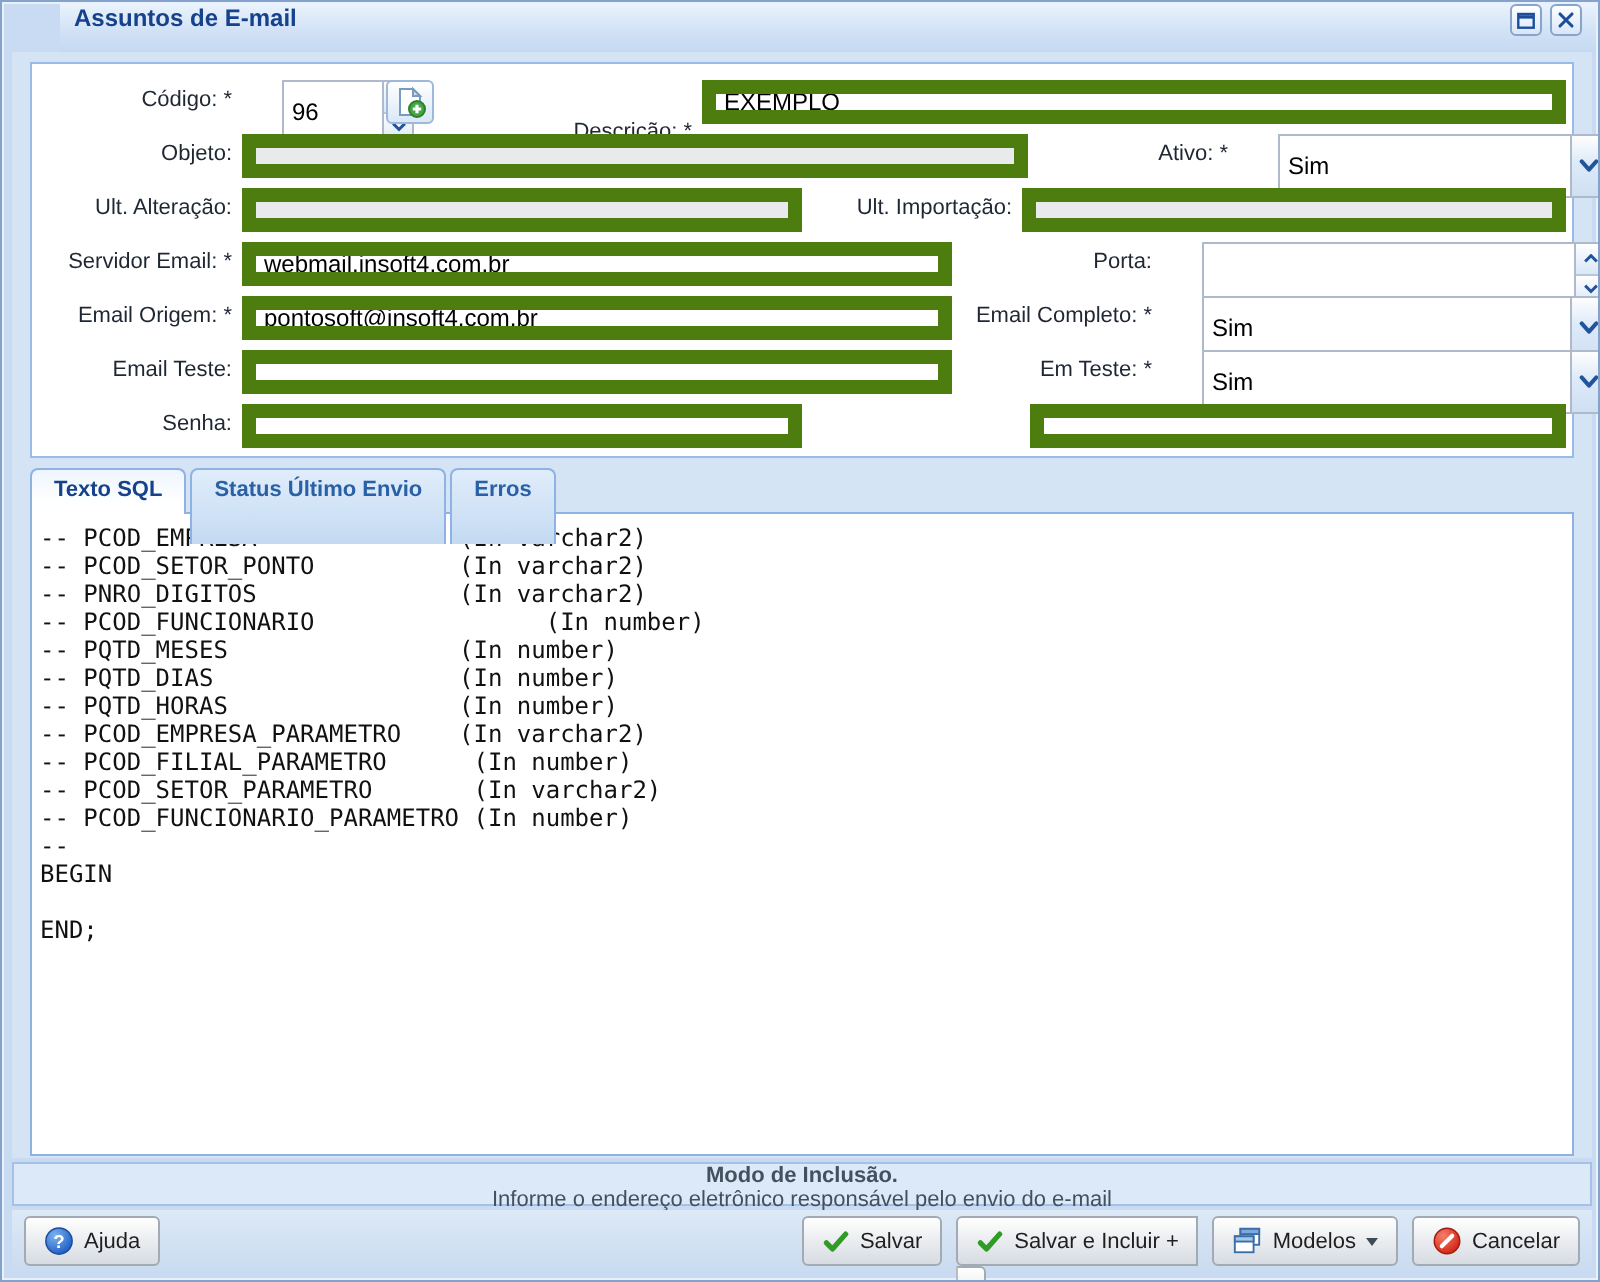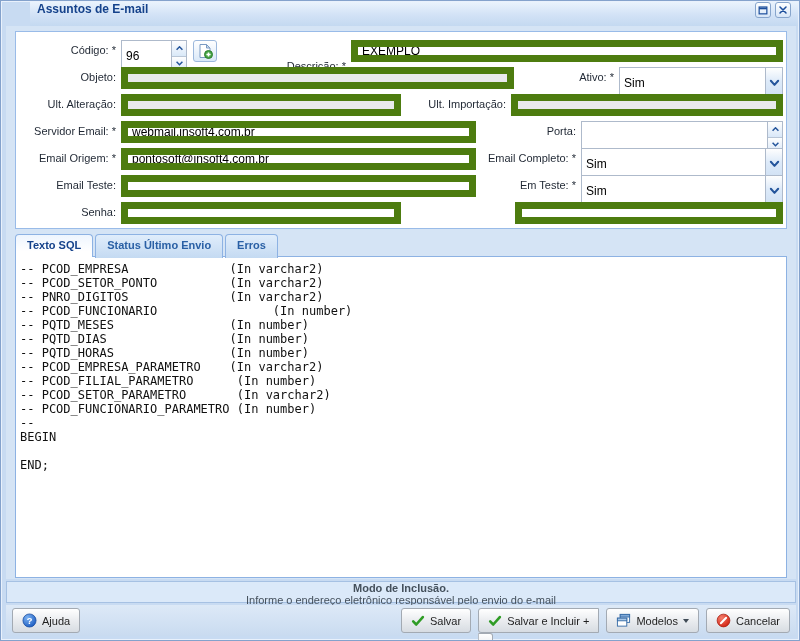--- a/index.html
+++ b/index.html
@@ -16,32 +16,32 @@
   .title{flex:1;font-size:12px;font-weight:bold;color:#15428b;}
   .winbtn{width:16px;height:16px;margin-left:4px;border:1px solid #87a5cc;border-radius:3px;
     background:linear-gradient(#feffff,#d8e6f7);display:flex;align-items:center;justify-content:center;cursor:pointer;}
   
   .body-area{position:absolute;left:5px;top:25px;width:790px;height:553px;background:#d5e4f5;}
   .form-panel{position:absolute;left:14px;top:30px;width:772px;height:198px;background:#fff;border:1px solid #99bbe8;}
   .flabel{position:absolute;height:22px;line-height:21px;font-size:11px;color:#1f2733;text-align:right;}
   .tfield{position:absolute;height:22px;border:7px solid #4d7c0f;padding:0 4px;
     font:12px "Liberation Sans",sans-serif;color:#000;background:#fff;outline:none;}
   .tfield:disabled{background:#e9eaec;}
-  .wrapfield{position:absolute;height:32px;display:flex;border:1px solid #aebacb;background:#fff;}
+  .wrapfield{position:absolute;height:32px;display:flex;border:1px solid #aebacb;background:#fff;margin-left:20px;}
   .wrapfield input{flex:1;min-width:0;border:0;outline:0;padding:0 4px;font:12px "Liberation Sans",sans-serif;color:#000;background:transparent;}
   .trigger{width:17px;border-left:1px solid #aebacb;background:linear-gradient(#fefefe,#ddeaf9 45%,#cfe0f3);
     display:flex;align-items:center;justify-content:center;cursor:pointer;}
   .spin{width:15px;border-left:1px solid #aebacb;display:flex;flex-direction:column;}
   .spin .sp{flex:1;display:flex;align-items:center;justify-content:center;background:linear-gradient(#fefefe,#d9e8f8);cursor:pointer;}
   .spin .sp + .sp{border-top:1px solid #b9c6d6;}
   .addbtn{position:absolute;width:24px;height:22px;border:1px solid #9cb8dc;border-radius:3px;
     background:linear-gradient(#ffffff,#d9e8f8);display:flex;align-items:center;justify-content:center;cursor:pointer;padding:0;}
   
   .tabstrip{position:absolute;left:14px;top:233px;height:23px;display:flex;gap:2px;z-index:3;}
-  .tab{height:24px;padding:0 11px;border:1px solid #8db2e3;border-bottom:none;border-radius:4px 4px 0 0;
+  .tab{height:38px;padding:0 11px;border:1px solid #8db2e3;border-bottom:none;border-radius:4px 4px 0 0;
     background:linear-gradient(#e0edfb,#c4daf2);font-weight:bold;font-size:11px;line-height:21px;color:#2a60a5;cursor:pointer;}
   .tab.active{height:23px;background:linear-gradient(#eef5fe,#ffffff 75%);color:#15428b;}
   .sqlarea{position:absolute;left:14px;top:255px;width:772px;height:322px;background:#fff;border:1px solid #8db2e3;z-index:1;}
   .sqlarea pre{margin:0;padding:5px 4px;font-family:"DejaVu Sans Mono","Liberation Mono",monospace;
     font-size:12px;line-height:14px;color:#111;white-space:pre;}
   
   .statusbar{position:absolute;left:5px;top:580px;width:790px;height:22px;border:1px solid #a6c1e3;background:#dbe9f9;
     display:flex;align-items:center;justify-content:space-between;padding:0 8px;font-size:11px;color:#44505c;flex-direction:column;}
   .status-left{font-weight:bold;}
   

